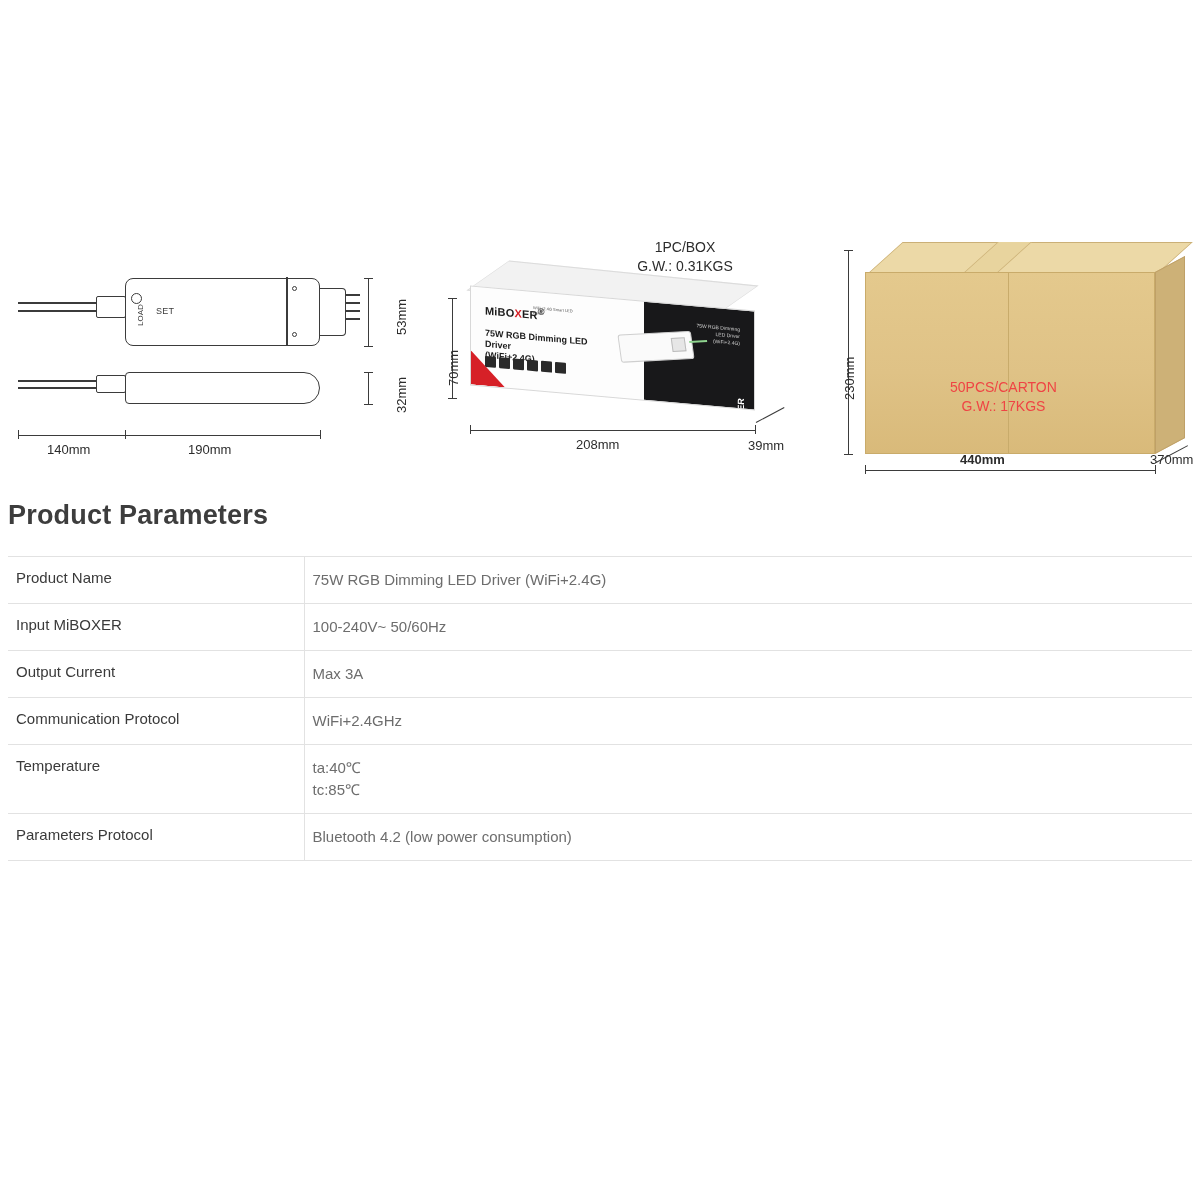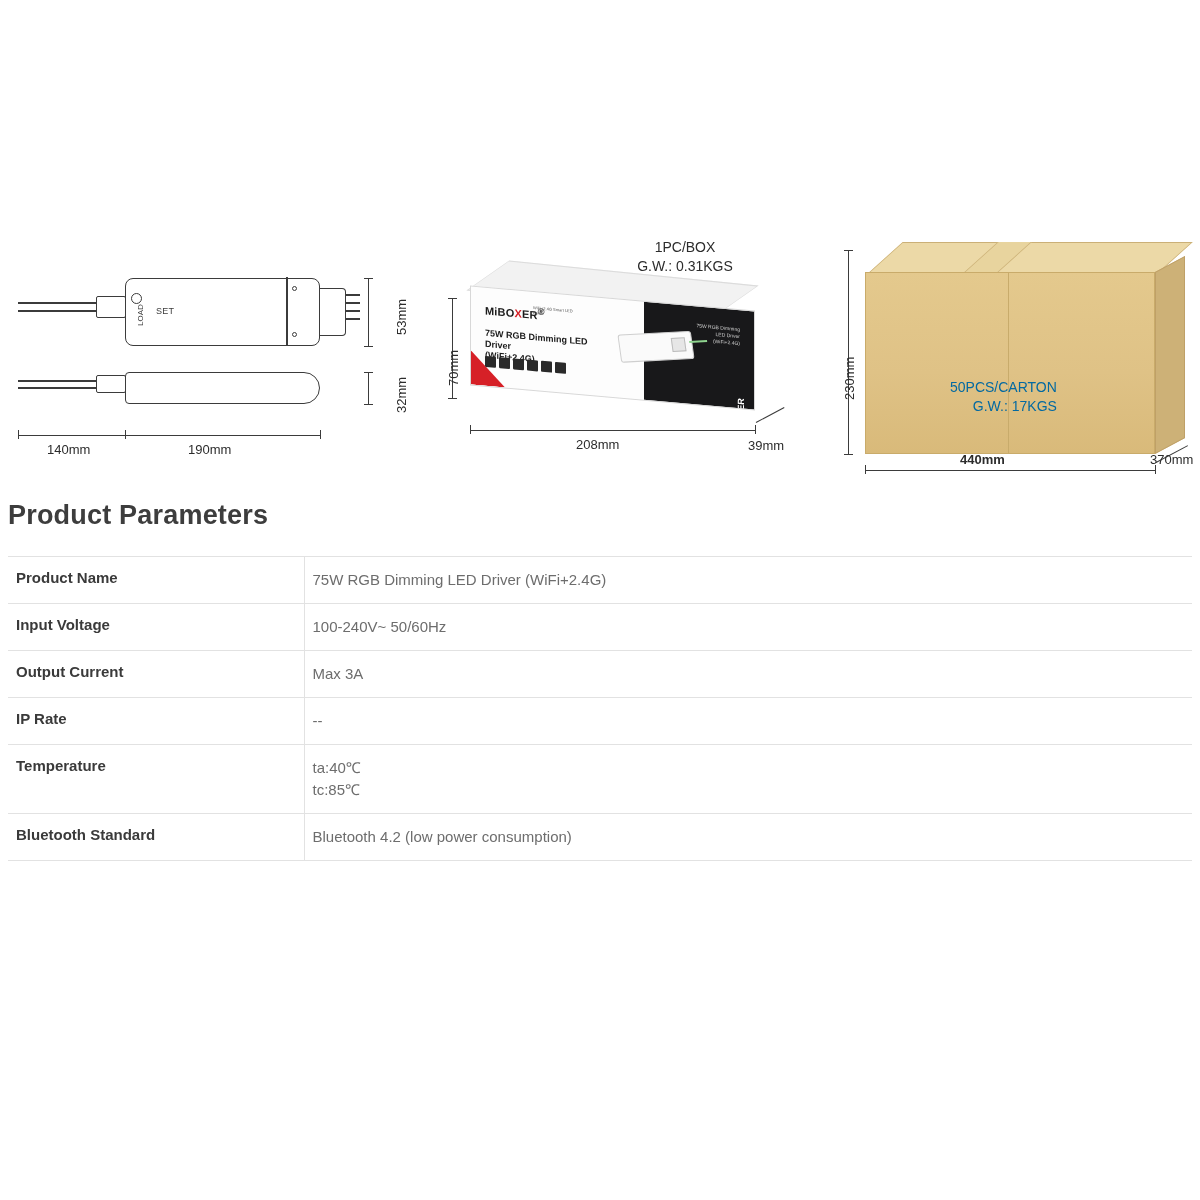--- a/index.html
+++ b/index.html
@@ -348,22 +348,22 @@
     position: absolute;
     left: 188px; top: 42px;
     width: 1px; height: 182px;
     background: #c8ab6b;
   }
   .ct-label {
     position: absolute;
     left: 130px; top: 148px;
     font-size: 14px;
     line-height: 19px;
-    color: #0369a1;
-    text-align: right;
+    color: #ef4444;
+    text-align: center;
   }
 
   
   .section-title {
     position: absolute;
     left: 8px; top: 500px;
     font-size: 27px;
     font-weight: bold;
     color: #3d3d3d;
     letter-spacing: .2px;
@@ -377,21 +377,21 @@
   }
   table.params tr { border-bottom: 1px solid #e2e2e2; }
   table.params tr:first-child { border-top: 1px solid #e2e2e2; }
   table.params td {
     padding: 12px 8px 12px 8px;
     vertical-align: top;
     font-size: 15px;
   }
   td.key {
     width: 296px;
-    font-weight: bold;
+    font-weight: normal;
     color: #3a3a3a;
     border-right: 1px solid #e2e2e2;
   }
   td.val {
     color: #6d6d6d;
     padding-left: 14px;
   }
   td.val .line { display: block; line-height: 22px; }
 </style>
 </head>
@@ -518,46 +518,46 @@
 
   <table class="params">
     <tbody>
       <tr>
         <td class="key">Product Name</td>
         <td class="val">
             <span class="line">75W RGB Dimming LED Driver (WiFi+2.4G)</span>
           </td>
       </tr>
       <tr>
-        <td class="key">Input Voltage</td>
+        <td class="key">Input MiBOXER</td>
         <td class="val">
             <span class="line">100-240V~ 50/60Hz</span>
           </td>
       </tr>
       <tr>
         <td class="key">Output Current</td>
         <td class="val">
             <span class="line">Max 3A</span>
           </td>
       </tr>
       <tr>
-        <td class="key">IP Rate</td>
+        <td class="key">Communication Protocol</td>
         <td class="val">
-            <span class="line">--</span>
+            <span class="line">WiFi+2.4GHz</span>
           </td>
       </tr>
       <tr>
         <td class="key">Temperature</td>
         <td class="val">
           <span class="line">ta:40℃</span>
           <span class="line">tc:85℃</span>
         </td>
       </tr>
       <tr>
-        <td class="key">Bluetooth Standard</td>
+        <td class="key">Parameters Protocol</td>
         <td class="val">
             <span class="line">Bluetooth 4.2 (low power consumption)</span>
           </td>
       </tr>
     </tbody>
   </table>
 
 </div>
 
 </body></html>

